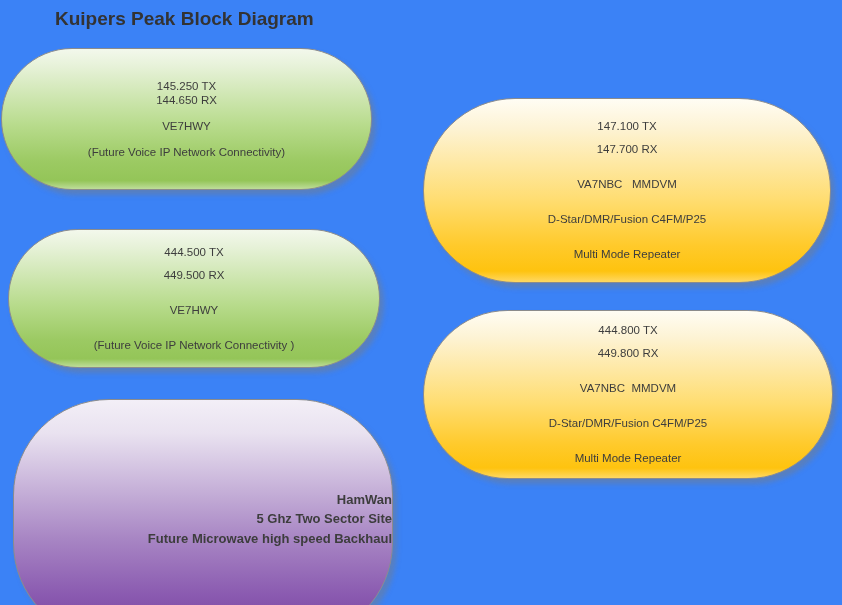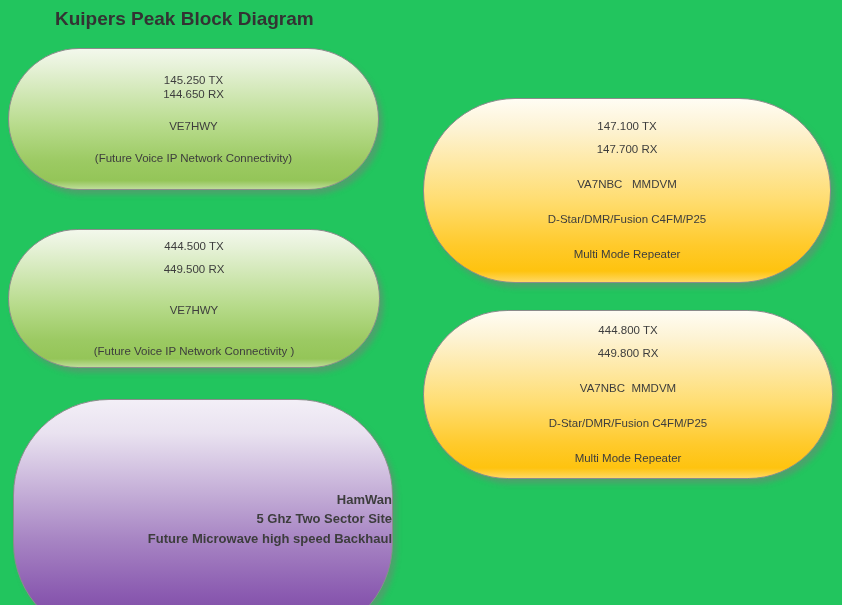--- a/index.html
+++ b/index.html
@@ -5,21 +5,21 @@
   html, body {
     margin: 0;
     padding: 0;
     background: #ffffff;
     font-family: "Liberation Sans", sans-serif;
   }
   .canvas {
     position: relative;
     width: 842px;
     height: 605px;
-    background: #22c55e;
+    background: #3b82f6;
     overflow: hidden;
   }
   .diagram-title {
     position: absolute;
     left: 55px;
     top: 8px;
     font-size: 19px;
     font-weight: bold;
     color: #333333;
     white-space: pre-wrap;
@@ -51,27 +51,27 @@
     gap: 8px;
   }
   .pill.purple {
     background: linear-gradient(to bottom,
       #f3eff7 0%, #e9e2f0 14%, #a886c4 58%, #8a5ab0 82%, #7b48a1 95%, #9e7cbc 100%);
     font-weight: bold;
     font-size: 13px;
     line-height: 19.5px;
   }
 
-  #block-green-vhf  { left: 8px;   top: 48px;  width: 371px; height: 142px; border-radius: 71px; }
+  #block-green-vhf  { left: 1px;   top: 48px;  width: 371px; height: 142px; border-radius: 71px; }
   #block-green-uhf  { left: 8px;   top: 229px; width: 372px; height: 139px; border-radius: 70px; gap: 9px; }
   #block-hamwan     { left: 13px;  top: 399px; width: 380px; height: 240px; border-radius: 96px; align-items: flex-end; }
   #block-yellow-vhf { left: 423px; top: 98px;  width: 408px; height: 185px; border-radius: 92px; }
   #block-yellow-uhf { left: 423px; top: 310px; width: 410px; height: 169px; border-radius: 85px; }
 
-  .gap-top    { margin-top: 18px; }
+  .gap-top    { margin-top: 12px; }
   .yellow .gap-top { margin-top: 12px; }
 </style>
 </head>
 <body>
 
 <div class="canvas">
 
   <div class="diagram-title">Kuipers Peak Block Diagram</div>
 
   <div id="block-green-vhf" class="pill green">

